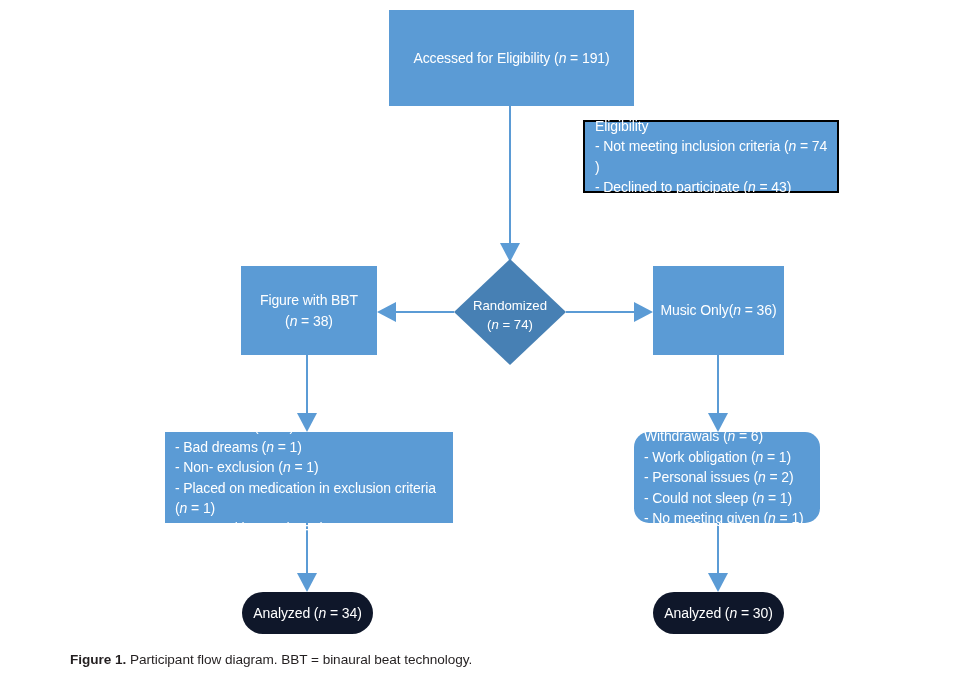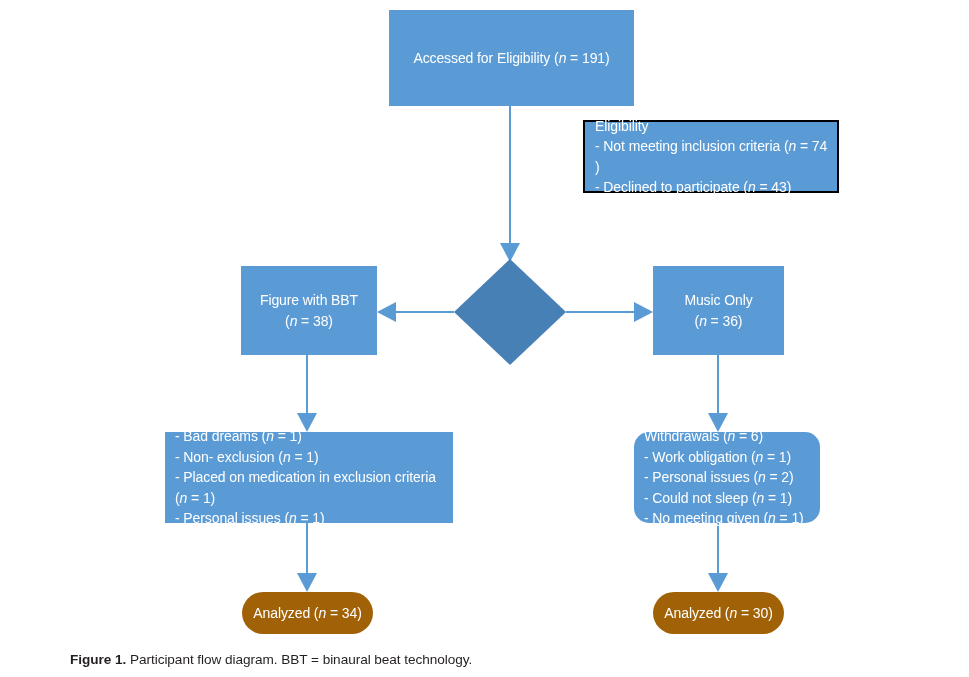--- a/index.html
+++ b/index.html
@@ -32,21 +32,21 @@
   }
   .node {
     position: absolute;
     box-sizing: border-box;
     color: #ffffff;
     font-size: 14px;
     line-height: 1.46;
     letter-spacing: -0.1px;
   }
   .node-fill-light { background: #5b9bd5; }
-  .node-fill-dark  { background: #a16207; }
+  .node-fill-dark  { background: #0f172a; }
 
   .node.centered {
     display: flex;
     align-items: center;
     justify-content: center;
     text-align: center;
   }
   .node.listbox {
     display: flex;
     flex-direction: column;
@@ -140,32 +140,37 @@
     <div class="node node-fill-light centered" style="left:389px; top:10px; width:245px; height:96px;">
       <span><span>Accessed for Eligibility (</span><i class="ital">n</i><span> = 191)</span></span>
     </div>
 
     <div class="node node-fill-light listbox bordered" style="left:583px; top:120px; width:256px; height:73px;">
       <div>Eligibility</div>
       <div><span>- Not meeting inclusion criteria (</span><i class="ital">n</i><span> = 74 )</span></div>
       <div><span>- Declined to participate (</span><i class="ital">n</i><span> = 43)</span></div>
     </div>
 
+    <div class="diamond-label" style="left:450px; top:296px; width:120px;">
+      <div>Randomized</div>
+      <div>(<i class="ital">n</i><span> = 74)</span></div>
+    </div>
 
     <div class="node node-fill-light centered" style="left:241px; top:266px; width:136px; height:89px; flex-direction:column;">
       <div>Figure with BBT</div>
       <div>(<i class="ital">n</i><span> = 38)</span></div>
     </div>
 
-    <div class="node node-fill-light centered" style="left:653px; top:266px; width:131px; height:89px; flex-direction:column;">
+    <div class="node node-fill-light centered" style="left:653px; top:266px; width:131px; height:89px; flex-direction:row;">
       <div>Music Only</div>
       <div>(<i class="ital">n</i><span> = 36)</span></div>
     </div>
 
     <div class="node node-fill-light listbox" style="left:165px; top:432px; width:288px; height:91px;">
+      <div><span>Withdrawals (</span><i class="ital">n</i><span> = 4)</span></div>
       <div><span>- Bad dreams (</span><i class="ital">n</i><span> = 1)</span></div>
       <div><span>- Non- exclusion (</span><i class="ital">n</i><span> = 1)</span></div>
       <div><span>- Placed on medication in exclusion criteria (</span><i class="ital">n</i><span> = 1)</span></div>
       <div><span>- Personal issues (</span><i class="ital">n</i><span> = 1)</span></div>
     </div>
 
     <div class="node node-fill-light listbox" style="left:634px; top:432px; width:186px; height:91px;border-radius:15px;">
       <div><span>Withdrawals (</span><i class="ital">n</i><span> = 6)</span></div>
       <div><span>- Work obligation (</span><i class="ital">n</i><span> = 1)</span></div>
       <div><span>- Personal issues (</span><i class="ital">n</i><span> = 2)</span></div>

